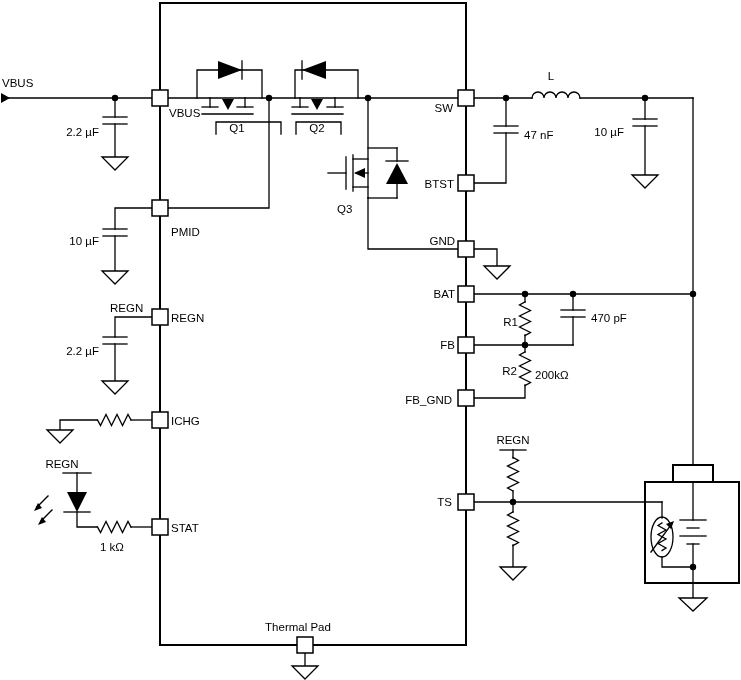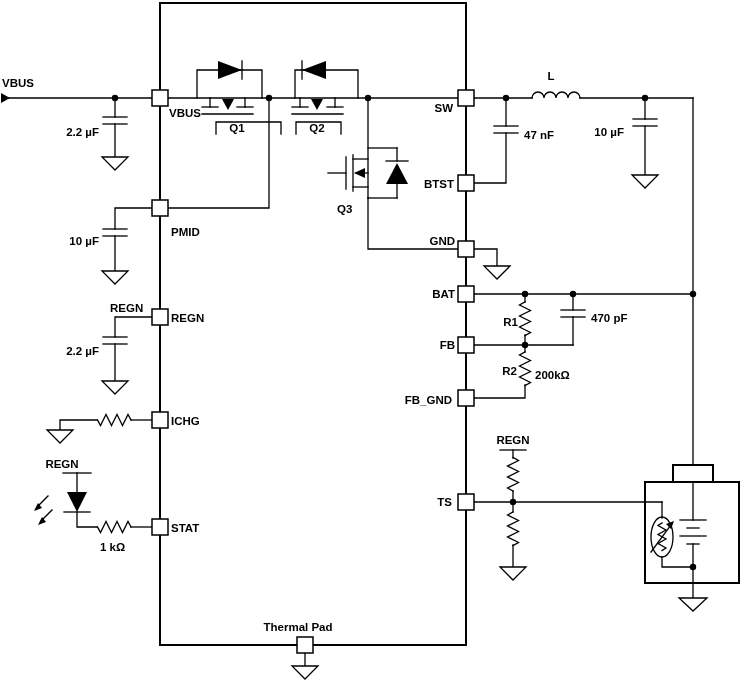--- a/index.html
+++ b/index.html
@@ -1,16 +1,16 @@
 <!DOCTYPE html>
 <html><head>
 <meta charset="utf-8">
 <style>
   html,body{margin:0;padding:0;background:#ffffff;}
-  #canvas{width:741px;height:680px;background:#ffffff;position:relative;overflow:hidden;font-weight:bold;}
+  #canvas{width:741px;height:680px;background:#ffffff;position:relative;overflow:hidden;}
   svg{display:block;}
   .wire{stroke:#000;stroke-width:1.3;fill:none;stroke-linecap:square;}
   .thick{stroke:#000;stroke-width:2;fill:none;}
   .pinbox{fill:#fff;stroke:#000;stroke-width:1.5;}
   .dot{fill:#000;stroke:none;}
   .blk{fill:#000;stroke:none;}
   .gndtri{fill:#fff;stroke:#000;stroke-width:1.3;stroke-linejoin:miter;}
   .packbox{fill:none;stroke:#000;stroke-width:2;}
   .tab{fill:#fff;stroke:#000;stroke-width:2;}
   text{font-family:"Liberation Sans", sans-serif;font-size:11.5px;fill:#000;}

